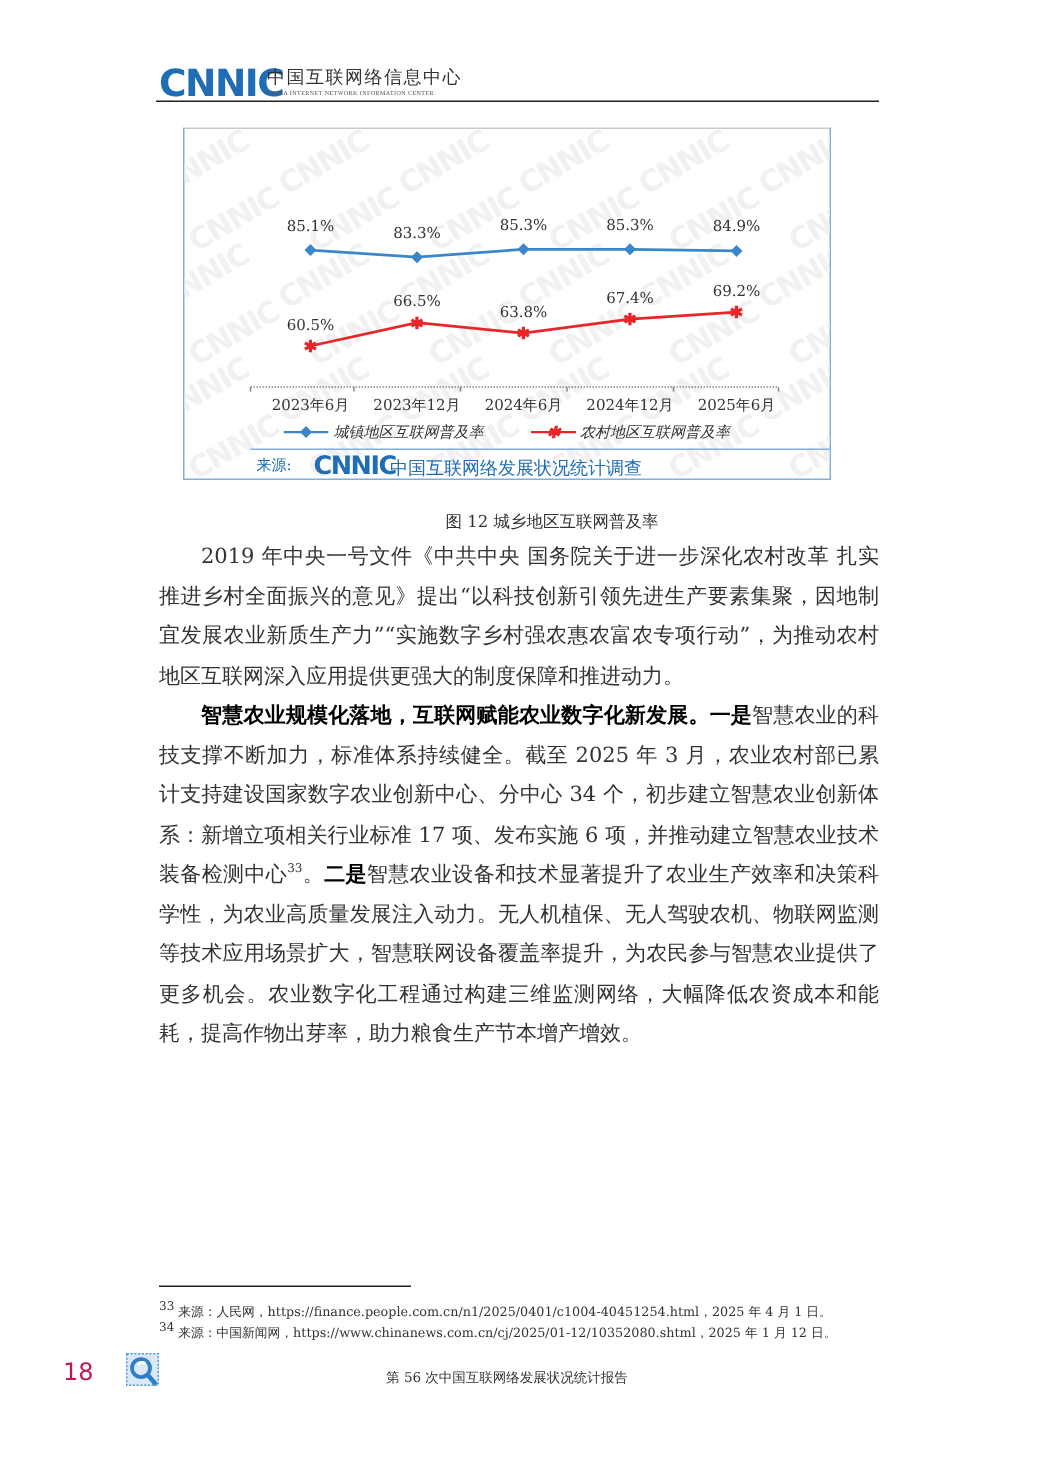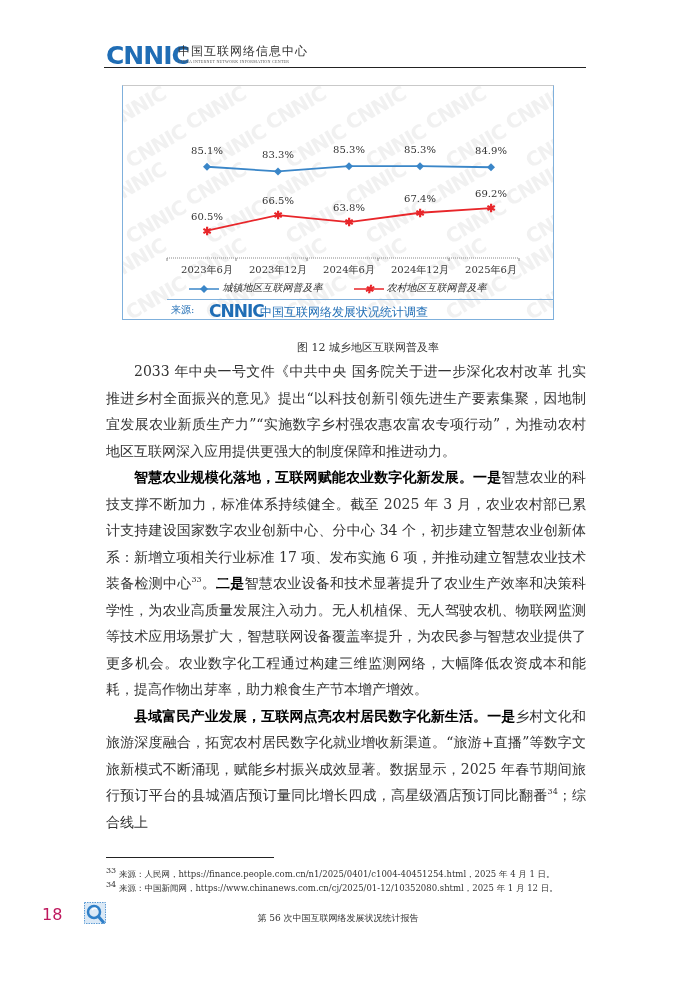--- a/index.html
+++ b/index.html
@@ -150,23 +150,22 @@
     <span class="src-label">来源:</span>
     <span class="src-logo">CNNIC</span>
     <span class="src-text">中国互联网络发展状况统计调查</span>
     <span class="src-date">2025.6</span>
   </div>
 </div>
 
 <div class="caption">图 12   城乡地区互联网普及率</div>
 
 <div class="body">
-  <p>2033 年中央一号文件《中共中央 国务院关于进一步深化农村改革 扎实推进乡村全面振兴的意见》提出“以科技创新引领先进生产要素集聚，因地制宜发展农业新质生产力”“实施数字乡村强农惠农富农专项行动”，为推动农村地区互联网深入应用提供更强大的制度保障和推进动力。</p>
+  <p>2019 年中央一号文件《中共中央 国务院关于进一步深化农村改革 扎实推进乡村全面振兴的意见》提出“以科技创新引领先进生产要素集聚，因地制宜发展农业新质生产力”“实施数字乡村强农惠农富农专项行动”，为推动农村地区互联网深入应用提供更强大的制度保障和推进动力。</p>
   <p><span class="bold">智慧农业规模化落地，互联网赋能农业数字化新发展。一是</span><span>智慧农业的科技支撑不断加力，标准体系持续健全。截至 2025 年 3 月，农业农村部已累计支持建设国家数字农业创新中心、分中心 34 个，初步建立智慧农业创新体系：新增立项相关行业标准 17 项、发布实施 6 项，并推动建立智慧农业技术装备检测中心</span><sup>33</sup><span>。</span><span class="bold">二是</span><span>智慧农业设备和技术显著提升了农业生产效率和决策科学性，为农业高质量发展注入动力。无人机植保、无人驾驶农机、物联网监测等技术应用场景扩大，智慧联网设备覆盖率提升，为农民参与智慧农业提供了更多机会。农业数字化工程通过构建三维监测网络，大幅降低农资成本和能耗，提高作物出芽率，助力粮食生产节本增产增效。</span></p>
-  <p><span class="bold">县域富民产业发展，互联网点亮农村居民数字化新生活。一是</span><span>乡村文化和旅游深度融合，拓宽农村居民数字化就业增收新渠道。“旅游+直播”等数字文旅新模式不断涌现，赋能乡村振兴成效显著。数据显示，2025 年春节期间旅行预订平台的县城酒店预订量同比增长四成，高星级酒店预订同比翻番</span><sup>34</sup><span>；综合线上</span></p>
 </div>
 
 <div class="fn-line"></div>
 <div class="fn fn1"><sup>33</sup> <span>来源：人民网，https://finance.people.com.cn/n1/2025/0401/c1004-40451254.html，2025 年 4 月 1 日。</span></div>
 <div class="fn fn2"><sup>34</sup> <span>来源：中国新闻网，https://www.chinanews.com.cn/cj/2025/01-12/10352080.shtml，2025 年 1 月 12 日。</span></div>
 
 <div class="pageno">18</div>
 <div class="ficon">
   <svg width="22" height="24" viewBox="0 0 22 24">
     <rect x="0.5" y="0.5" width="21" height="21" fill="#dbe9f6" stroke="#5b9bd5" stroke-dasharray="1.5 1"></rect>

